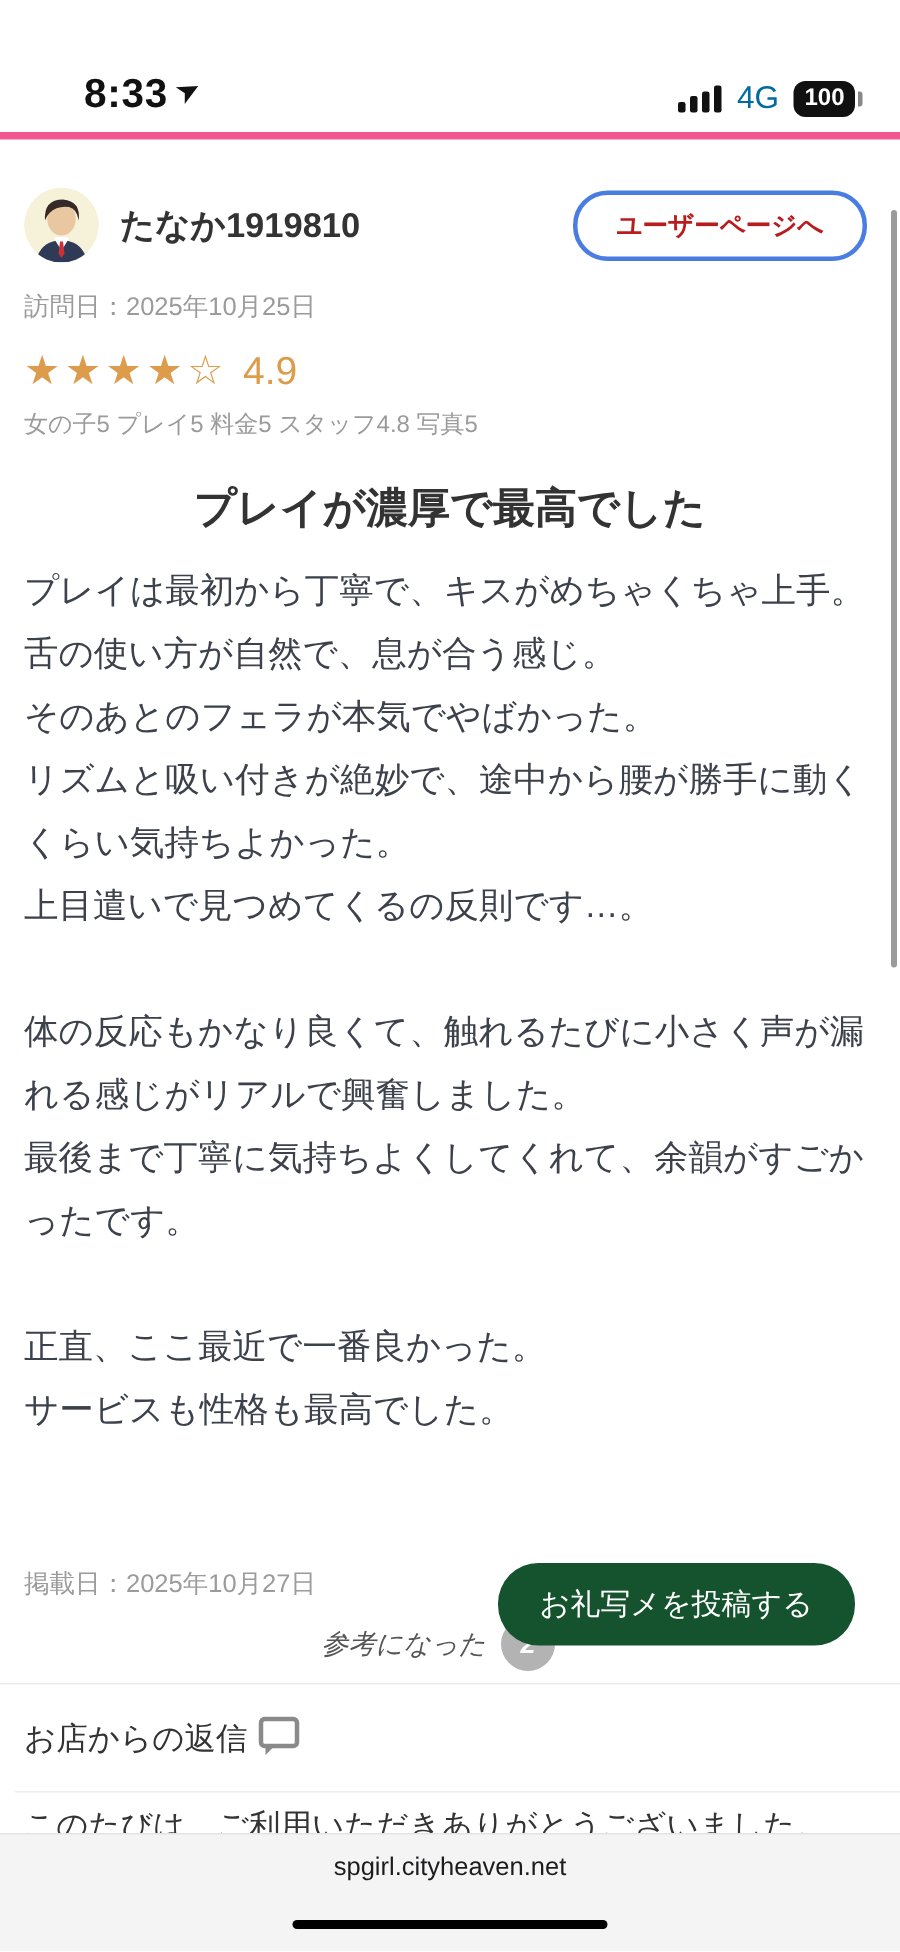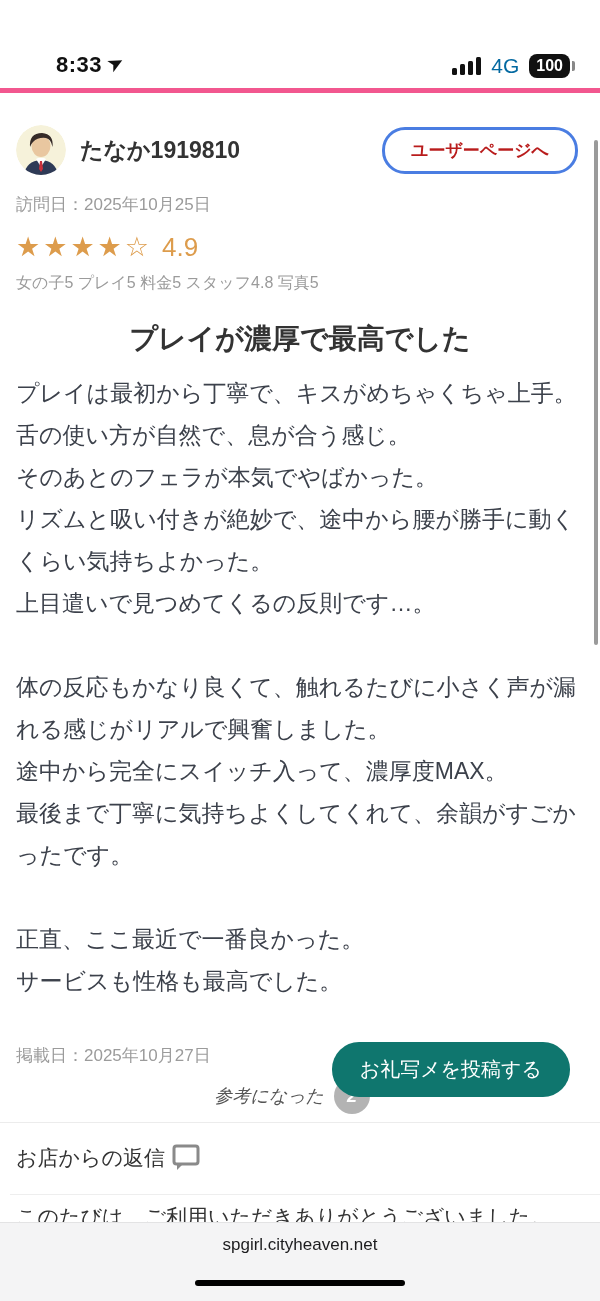--- a/index.html
+++ b/index.html
@@ -5,21 +5,21 @@
   html,body{margin:0;padding:0;background:#fff;}
   .phone{
     position:relative;width:600px;height:1301px;margin:0 auto;
     background:#fff;overflow:hidden;
     font-family:"Liberation Sans","DejaVu Sans",sans-serif;color:#333;
   }
   
   .statusbar{height:88px;display:flex;align-items:flex-end;justify-content:space-between;
     padding:0 30px 10px 56px;box-sizing:border-box;}
   .sb-left{display:flex;align-items:center;gap:6px;}
-  .sb-time{font-size:22px;font-weight:bold;color:#111;letter-spacing:.5px;}
+  .sb-time{font-size:27px;font-weight:bold;color:#111;letter-spacing:.5px;}
   .sb-loc{font-size:20px;color:#111;transform:rotate(-28deg) translateY(-2px);display:inline-block;}
   .sb-right{display:flex;align-items:center;gap:10px;}
   .bars{display:flex;align-items:flex-end;gap:3px;height:18px;}
   .bars span{width:5px;background:#111;border-radius:1.5px;display:block;}
   .b1{height:7px}.b2{height:11px}.b3{height:14px}.b4{height:18px}
   .sb-net{font-size:21px;color:#0369a1;}
   .battery{position:relative;background:#111;color:#fff;border-radius:8px;
     font-size:16px;font-weight:bold;padding:2px 7px;line-height:20px;}
   .battery:after{content:"";position:absolute;right:-5px;top:7px;width:3px;height:10px;
     background:#111;border-radius:0 2px 2px 0;opacity:.5;}
@@ -45,21 +45,21 @@
   .review-body p{margin:0;font-size:23px;color:#3c414b;line-height:42px;}
   .review-body p.body-gap{height:42px;}
   
   .posted-date{position:absolute;top:1044px;left:16px;color:#9b9b9b;font-size:17px;}
   .helpful-row{position:absolute;top:1078px;left:0;width:370px;display:flex;
     justify-content:flex-end;align-items:center;gap:10px;font-style:italic;}
   .helpful-label{font-size:18px;color:#555;}
   .helpful-badge{width:36px;height:36px;border-radius:50%;background:#b3b3b3;color:#fff;
     font-size:18px;font-weight:bold;display:flex;align-items:center;justify-content:center;
     z-index:1;cursor:pointer;}
-  .photo-btn{position:absolute;top:1042px;right:30px;z-index:2;background:#0f766e;color:#fff;
+  .photo-btn{position:absolute;top:1042px;right:30px;z-index:2;background:#14532d;color:#fff;
     border:none;border-radius:27px;font-size:20px;padding:14px 28px;cursor:pointer;
     font-family:inherit;}
   .divider1{position:absolute;top:1122px;left:0;right:0;height:1px;background:#ececec;}
   .shop-reply-row{position:absolute;top:1140px;left:16px;display:flex;align-items:center;gap:6px;}
   .shop-reply-label{font-size:21px;color:#333;}
   .bubble-icon{display:inline-block;margin-top:2px;}
   .divider2{position:absolute;top:1194px;left:10px;right:0;height:1px;background:#eee;}
   .reply-preview{position:absolute;top:1203px;left:16px;right:5px;font-size:21px;color:#333;
     white-space:nowrap;overflow:hidden;}
   
@@ -124,21 +124,20 @@
   <h1 class="review-title" style="margin:0;text-align:center;">プレイが濃厚で最高でした</h1>
 
   <div class="review-body">
       <p class="body-line">プレイは最初から丁寧で、キスがめちゃくちゃ上手。</p>
       <p class="body-line">舌の使い方が自然で、息が合う感じ。</p>
       <p class="body-line">そのあとのフェラが本気でやばかった。</p>
       <p class="body-line">リズムと吸い付きが絶妙で、途中から腰が勝手に動くくらい気持ちよかった。</p>
       <p class="body-line">上目遣いで見つめてくるの反則です…。</p>
       <p class="body-gap"></p>
       <p class="body-line">体の反応もかなり良くて、触れるたびに小さく声が漏れる感じがリアルで興奮しました。</p>
-      <p class="body-line">途中から完全にスイッチ入って、濃厚度MAX。</p>
       <p class="body-line">最後まで丁寧に気持ちよくしてくれて、余韻がすごかったです。</p>
       <p class="body-gap"></p>
       <p class="body-line">正直、ここ最近で一番良かった。</p>
       <p class="body-line">サービスも性格も最高でした。</p>
     </div>
 
   <div class="posted-date">掲載日：2025年10月27日</div>
   <div class="helpful-row">
     <span class="helpful-label">参考になった</span>
     <span class="helpful-badge">2</span>

